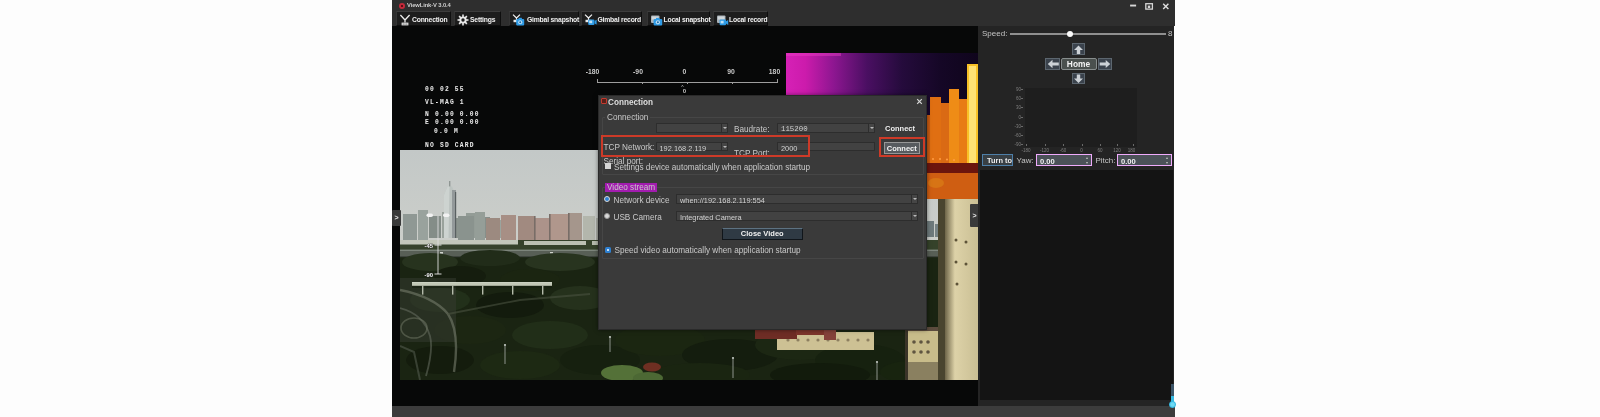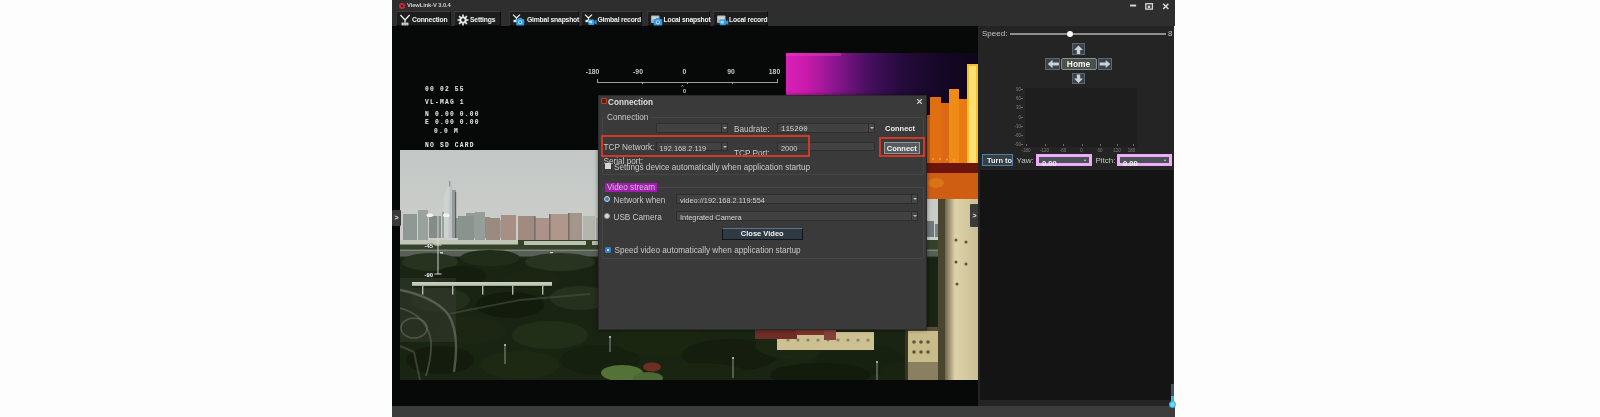--- a/index.html
+++ b/index.html
@@ -54,21 +54,21 @@
   border:1px solid #878d8d; border-radius:2px; color:#f3f3f3; font-size:8.4px;
   font-weight:bold; text-align:center; line-height:11px; }
 #chart { left:46.5px; top:61.5px; width:112px; height:59.5px; background:#1e1e1e; }
 .cylbl { position:absolute; right:153px; color:#7f7f7f; font-size:4.5px; }
 .cxlbl { position:absolute; top:121.5px; color:#7f7f7f; font-size:4.5px; transform:translateX(-50%); }
 .ctickx { position:absolute; top:117.5px; width:1px; height:2px; background:#6a6a6a; }
 .cticky { position:absolute; left:43px; width:2px; height:1px; background:#6a6a6a; }
 #turnto { left:4px; top:128.2px; width:31px; height:12px; background:#383f44;
   border:1px solid #4e7fa8; color:#ececec; font-size:7.4px; font-weight:bold;
   text-align:right; line-height:11px; }
-.spin { height:12px; background:#4b5158; border:3px solid #f0abfc; }
+.spin { height:12px; background:#4b5158; border:1px solid #f0abfc; }
 .spin .val { position:absolute; left:3px; top:1.8px; font-size:7.6px; font-weight:bold; color:#f2f2f2; }
 .spin .ud { position:absolute; right:1px; top:1px; width:5px; height:9px; }
 .spin .ud:before { content:""; position:absolute; left:1px; top:1.2px;
   border-left:1.6px solid transparent; border-right:1.6px solid transparent; border-bottom:2.4px solid #c2c2c2; }
 .spin .ud:after { content:""; position:absolute; left:1px; bottom:1.2px;
   border-left:1.6px solid transparent; border-right:1.6px solid transparent; border-top:2.4px solid #c2c2c2; }
 #logbox { left:2px; top:144px; width:193px; height:230px; background:#141414; }
 #bluebar { left:779px; top:384px; width:2.5px; height:16px; background:#3c5568; }
 #bluebar2 { left:779px; top:396px; width:2.5px; height:8px; background:#35b9e2; }
 #bluedot { left:776.5px; top:401px; width:7px; height:7px; border-radius:50%;
@@ -550,23 +550,23 @@
     <div class="redbox" style="left:279.5px; top:41px; width:46px; height:20px;"></div>
 
     <div class="abs" style="left:5.5px; top:66.5px; width:6.2px; height:6.2px; background:#d6d6d6;"></div>
     <div class="dtext" style="left:15px; top:66.5px;">Settings device automatically when application startup</div>
 
     <div class="grp" style="left:3px; top:91px; width:322px; height:72px;"></div>
     <div class="dtext" style="left:6px; top:87px; background:#a21caf; padding:0 2px;">Video stream</div>
 
     <div class="abs" style="left:5px; top:99.5px; width:6px; height:6px; border-radius:50%;
       background:#2f80d0; border:1px solid #d8d8d8;"></div>
-    <div class="dtext" style="left:14.5px; top:99.5px;">Network when</div>
+    <div class="dtext" style="left:14.5px; top:99.5px;">Network device</div>
     <div class="dfield" style="left:77px; top:97.5px; width:242px; height:10.5px;">
-        <span class="tx">video://192.168.2.119:554</span>
+        <span class="tx">when://192.168.2.119:554</span>
         <span class="combo-btn"></span>
       </div>
 
     <div class="abs" style="left:5px; top:116.5px; width:6px; height:6px; border-radius:50%;
       background:#d9d9d9; border:1px solid #9a9a9a;"></div>
     <div class="dtext" style="left:14.5px; top:116.5px;">USB Camera</div>
     <div class="dfield" style="left:77px; top:114.5px; width:242px; height:10.5px;">
         <span class="tx">Integrated Camera</span>
         <span class="combo-btn"></span>
       </div>

